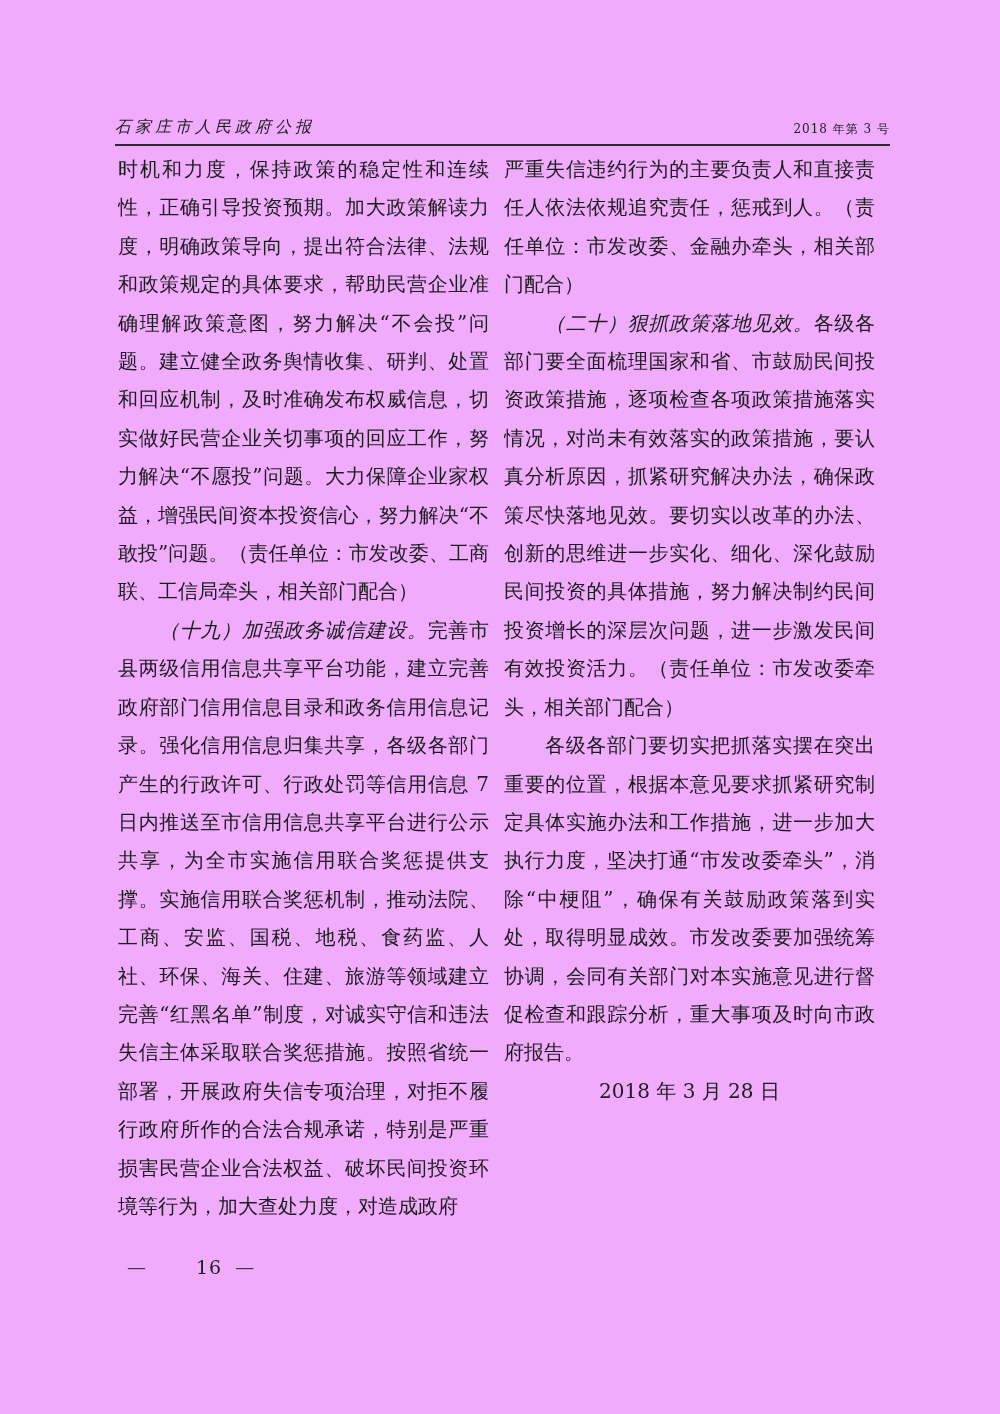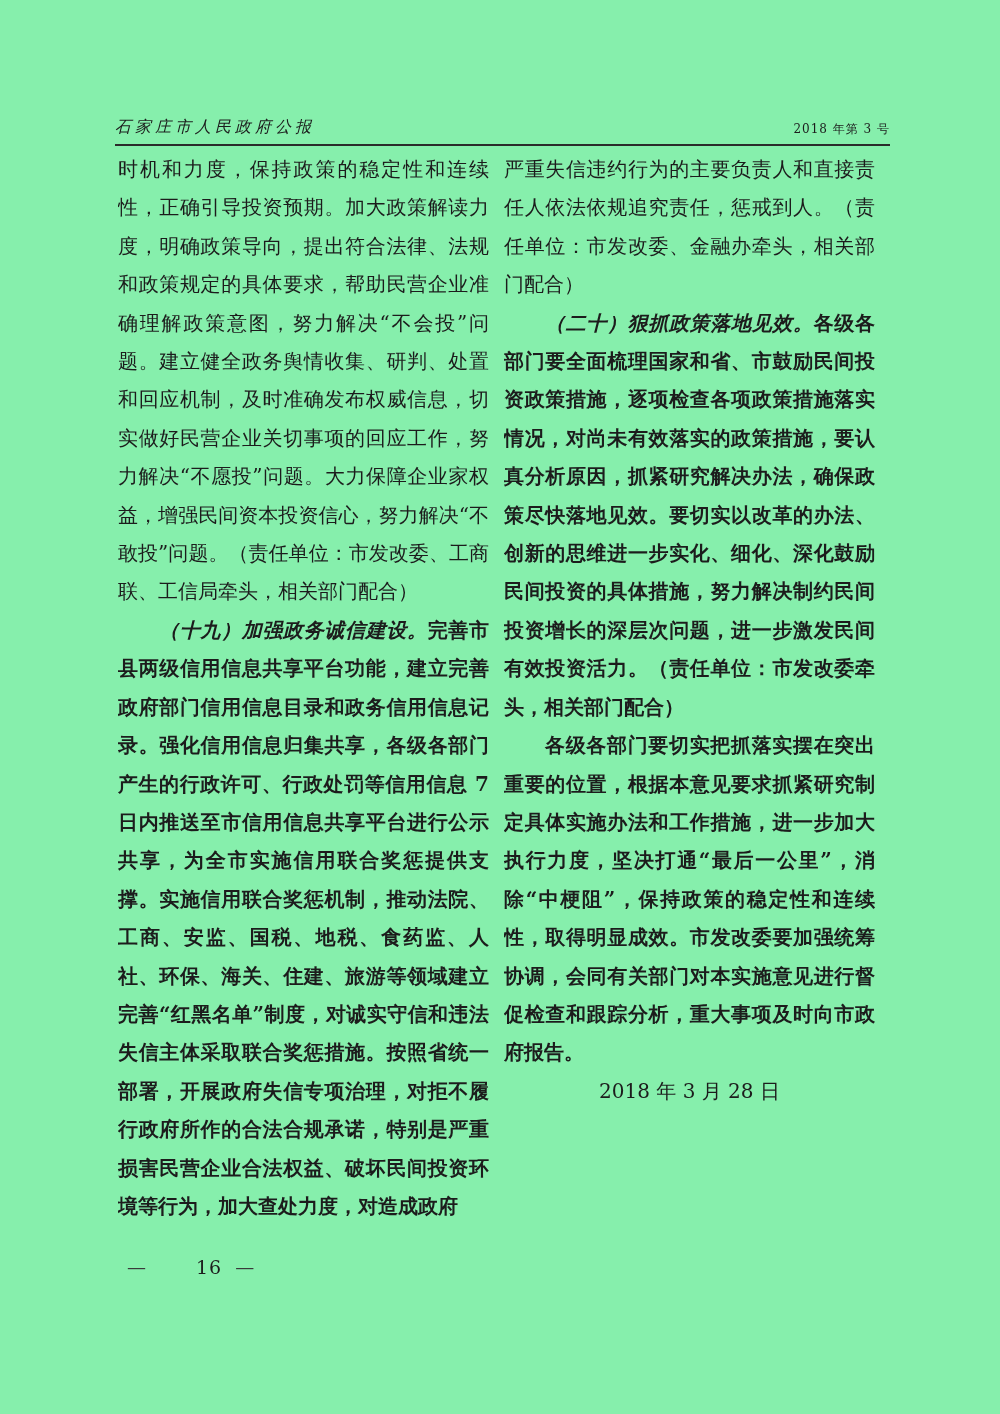--- a/index.html
+++ b/index.html
@@ -6,21 +6,21 @@
     margin: 0;
     padding: 0;
     background: #ffffff;
     font-family: "DejaVu Serif", serif;
     color: #1c1c1c;
   }
   .page {
     position: relative;
     width: 1000px;
     height: 1414px;
-    background: #86efac;
+    background: #f0abfc;
     overflow: hidden;
   }
   
   .page-header {
     position: absolute;
     left: 115px;
     right: 110px;
     top: 104px;
     height: 34px;
     border-bottom: 2px solid #2b2b2b;
@@ -53,21 +53,21 @@
     overflow: hidden;
     font-size: 20px;
     line-height: 38.4px;
     text-align: justify;
     text-justify: inter-character;
   }
   .col p {
     margin: 0;
     padding: 0;
   }
-  p.indent { text-indent: 2.05em; font-weight: bold; }
+  p.indent { text-indent: 2.05em; }
   .kai {                          
     font-style: italic;
   }
   .sig-line {
     margin-top: 38px;
     text-align: right;
     padding-right: 40px;
     text-indent: 0;
   }
   .date-line {
@@ -101,21 +101,21 @@
   <div class="body-area">
 
     <div class="col">
       <p>时机和力度，保持政策的稳定性和连续性，正确引导投资预期。加大政策解读力度，明确政策导向，提出符合法律、法规和政策规定的具体要求，帮助民营企业准确理解政策意图，努力解决“不会投”问题。建立健全政务舆情收集、研判、处置和回应机制，及时准确发布权威信息，切实做好民营企业关切事项的回应工作，努力解决“不愿投”问题。大力保障企业家权益，增强民间资本投资信心，努力解决“不敢投”问题。（责任单位：市发改委、工商联、工信局牵头，相关部门配合）</p>
       <p class="indent"><span class="kai">（十九）加强政务诚信建设。</span><span>完善市县两级信用信息共享平台功能，建立完善政府部门信用信息目录和政务信用信息记录。强化信用信息归集共享，各级各部门产生的行政许可、行政处罚等信用信息 7 日内推送至市信用信息共享平台进行公示共享，为全市实施信用联合奖惩提供支撑。实施信用联合奖惩机制，推动法院、工商、安监、国税、地税、食药监、人社、环保、海关、住建、旅游等领域建立完善“红黑名单”制度，对诚实守信和违法失信主体采取联合奖惩措施。按照省统一部署，开展政府失信专项治理，对拒不履行政府所作的合法合规承诺，特别是严重损害民营企业合法权益、破坏民间投资环境等行为，加大查处力度，对造成政府</span></p>
     </div>
 
     <div class="col">
       <p>严重失信违约行为的主要负责人和直接责任人依法依规追究责任，惩戒到人。（责任单位：市发改委、金融办牵头，相关部门配合）</p>
       <p class="indent"><span class="kai">（二十）狠抓政策落地见效。</span><span>各级各部门要全面梳理国家和省、市鼓励民间投资政策措施，逐项检查各项政策措施落实情况，对尚未有效落实的政策措施，要认真分析原因，抓紧研究解决办法，确保政策尽快落地见效。要切实以改革的办法、创新的思维进一步实化、细化、深化鼓励民间投资的具体措施，努力解决制约民间投资增长的深层次问题，进一步激发民间有效投资活力。（责任单位：市发改委牵头，相关部门配合）</span></p>
-      <p class="indent">各级各部门要切实把抓落实摆在突出重要的位置，根据本意见要求抓紧研究制定具体实施办法和工作措施，进一步加大执行力度，坚决打通“最后一公里”，消除“中梗阻”，保持政策的稳定性和连续性，取得明显成效。市发改委要加强统筹协调，会同有关部门对本实施意见进行督促检查和跟踪分析，重大事项及时向市政府报告。</p>
+      <p class="indent">各级各部门要切实把抓落实摆在突出重要的位置，根据本意见要求抓紧研究制定具体实施办法和工作措施，进一步加大执行力度，坚决打通“市发改委牵头”，消除“中梗阻”，确保有关鼓励政策落到实处，取得明显成效。市发改委要加强统筹协调，会同有关部门对本实施意见进行督促检查和跟踪分析，重大事项及时向市政府报告。</p>
       <p class="date-line">2018 年 3 月 28 日</p>
     </div>
 
   </div>
 
   <div class="page-footer">
     <span class="dash">—</span>
     <span class="page-num">16</span>
     <span class="dash">—</span>
   </div>

